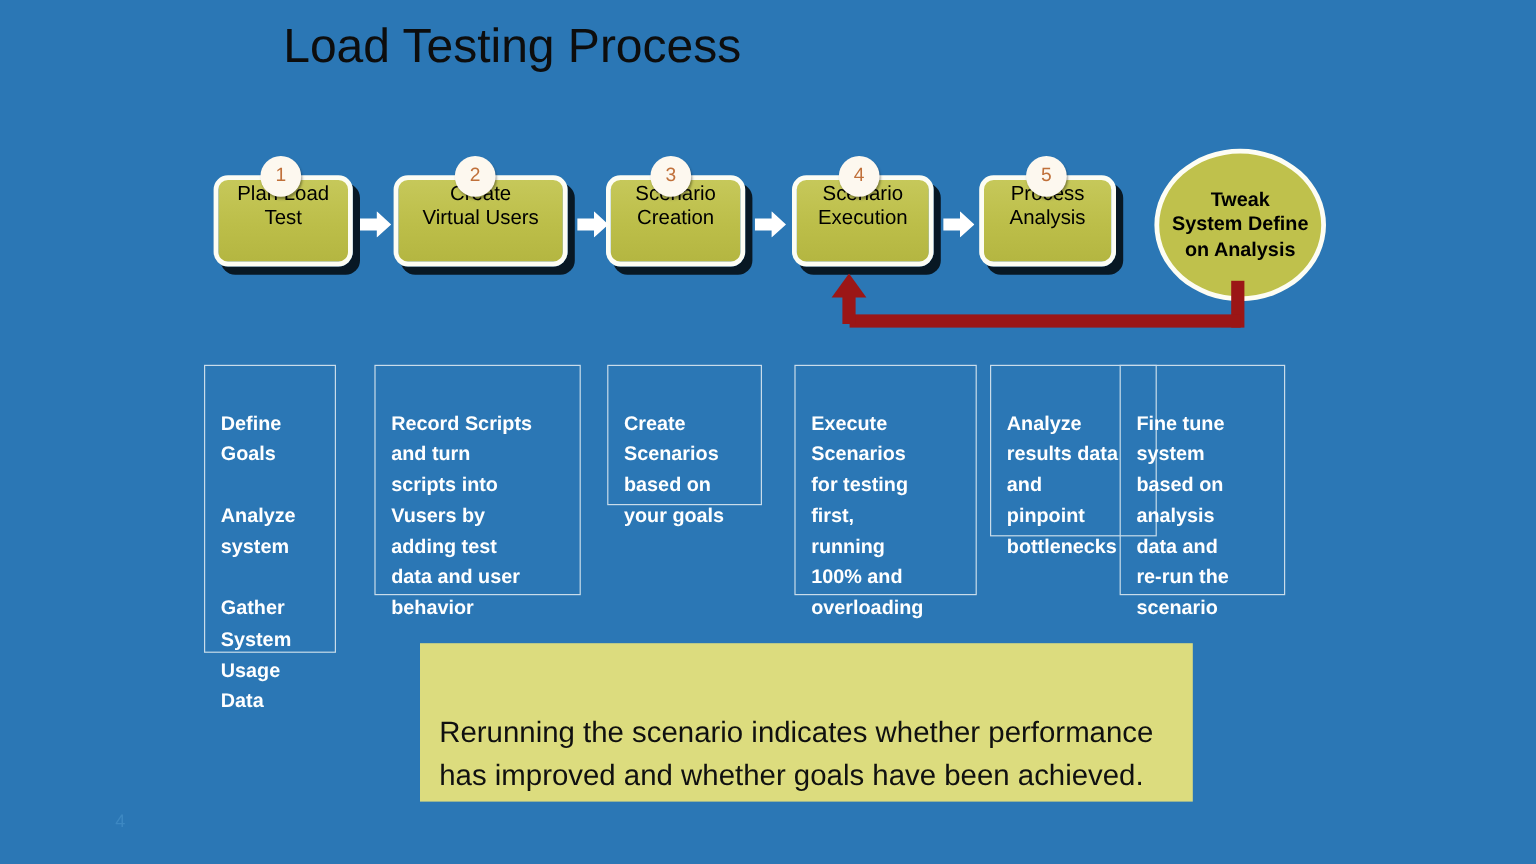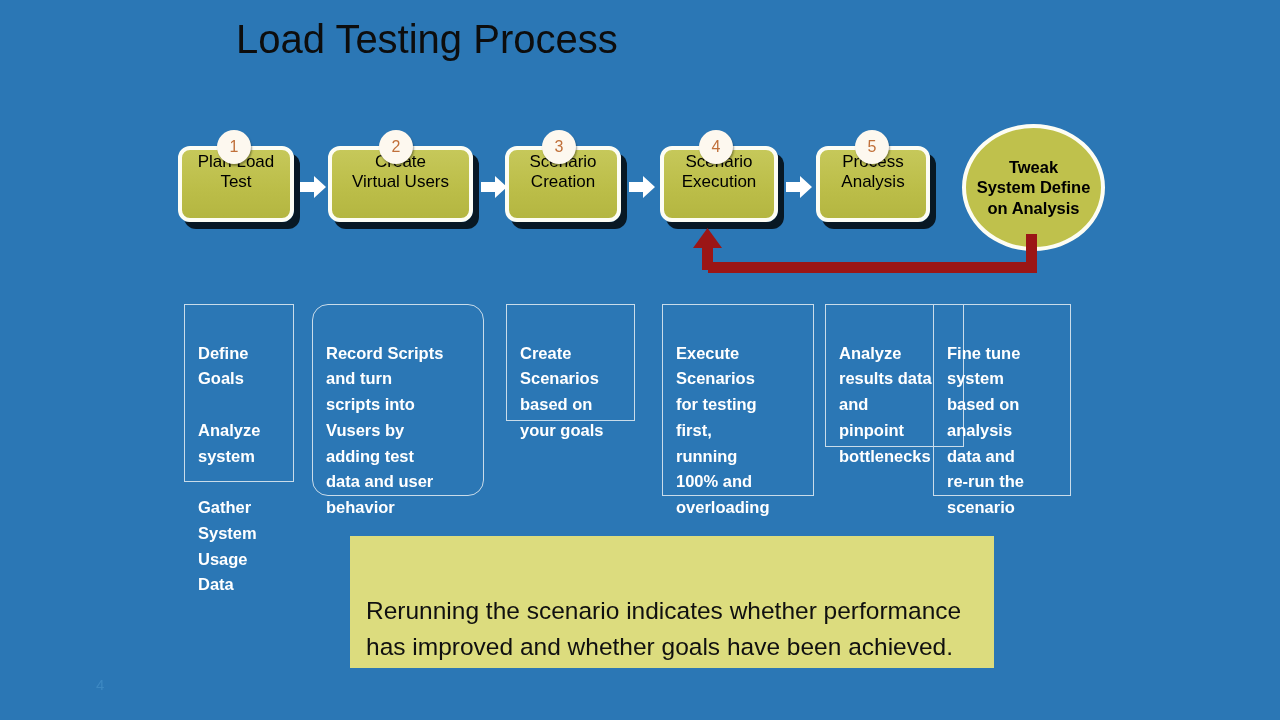--- a/index.html
+++ b/index.html
@@ -195,34 +195,34 @@
 
   <svg id="feedback" width="380" height="56" viewBox="0 0 380 56">
 
     <path d="M352 6 L352 45 L28 45 L28 24 L22 24 L35 4 L48 24 L42 24 L42 31 L352 31" fill="none" stroke="none"></path>
     <rect x="346" y="6" width="11" height="39" fill="#9b1616"></rect>
     <rect x="28" y="34" width="326" height="11" fill="#9b1616"></rect>
     <rect x="22" y="18" width="11" height="24" fill="#9b1616"></rect>
     <path d="M27.5 0 L42 20 L13 20 Z" fill="#9b1616"></path>
   </svg>
 
-  <div class="desc" style="left:184px; top:304px; width:110px; height:178px;">
+  <div class="desc" style="left:170px; top:304px; width:110px; height:240px;">
     <span>Define
 Goals
 
 Analyze
 system
 
 Gather
 System
 Usage
 Data</span>
   </div>
 
-  <div class="desc" style="left:312px; top:304px; width:172px; height:192px;border-radius:16px;">
+  <div class="desc" style="left:312px; top:304px; width:172px; height:192px;">
     <span>Record Scripts
 and turn
 scripts into
 Vusers by
 adding test
 data and user
 behavior</span>
   </div>
 
   <div class="desc" style="left:506px; top:304px; width:129px; height:117px;">

